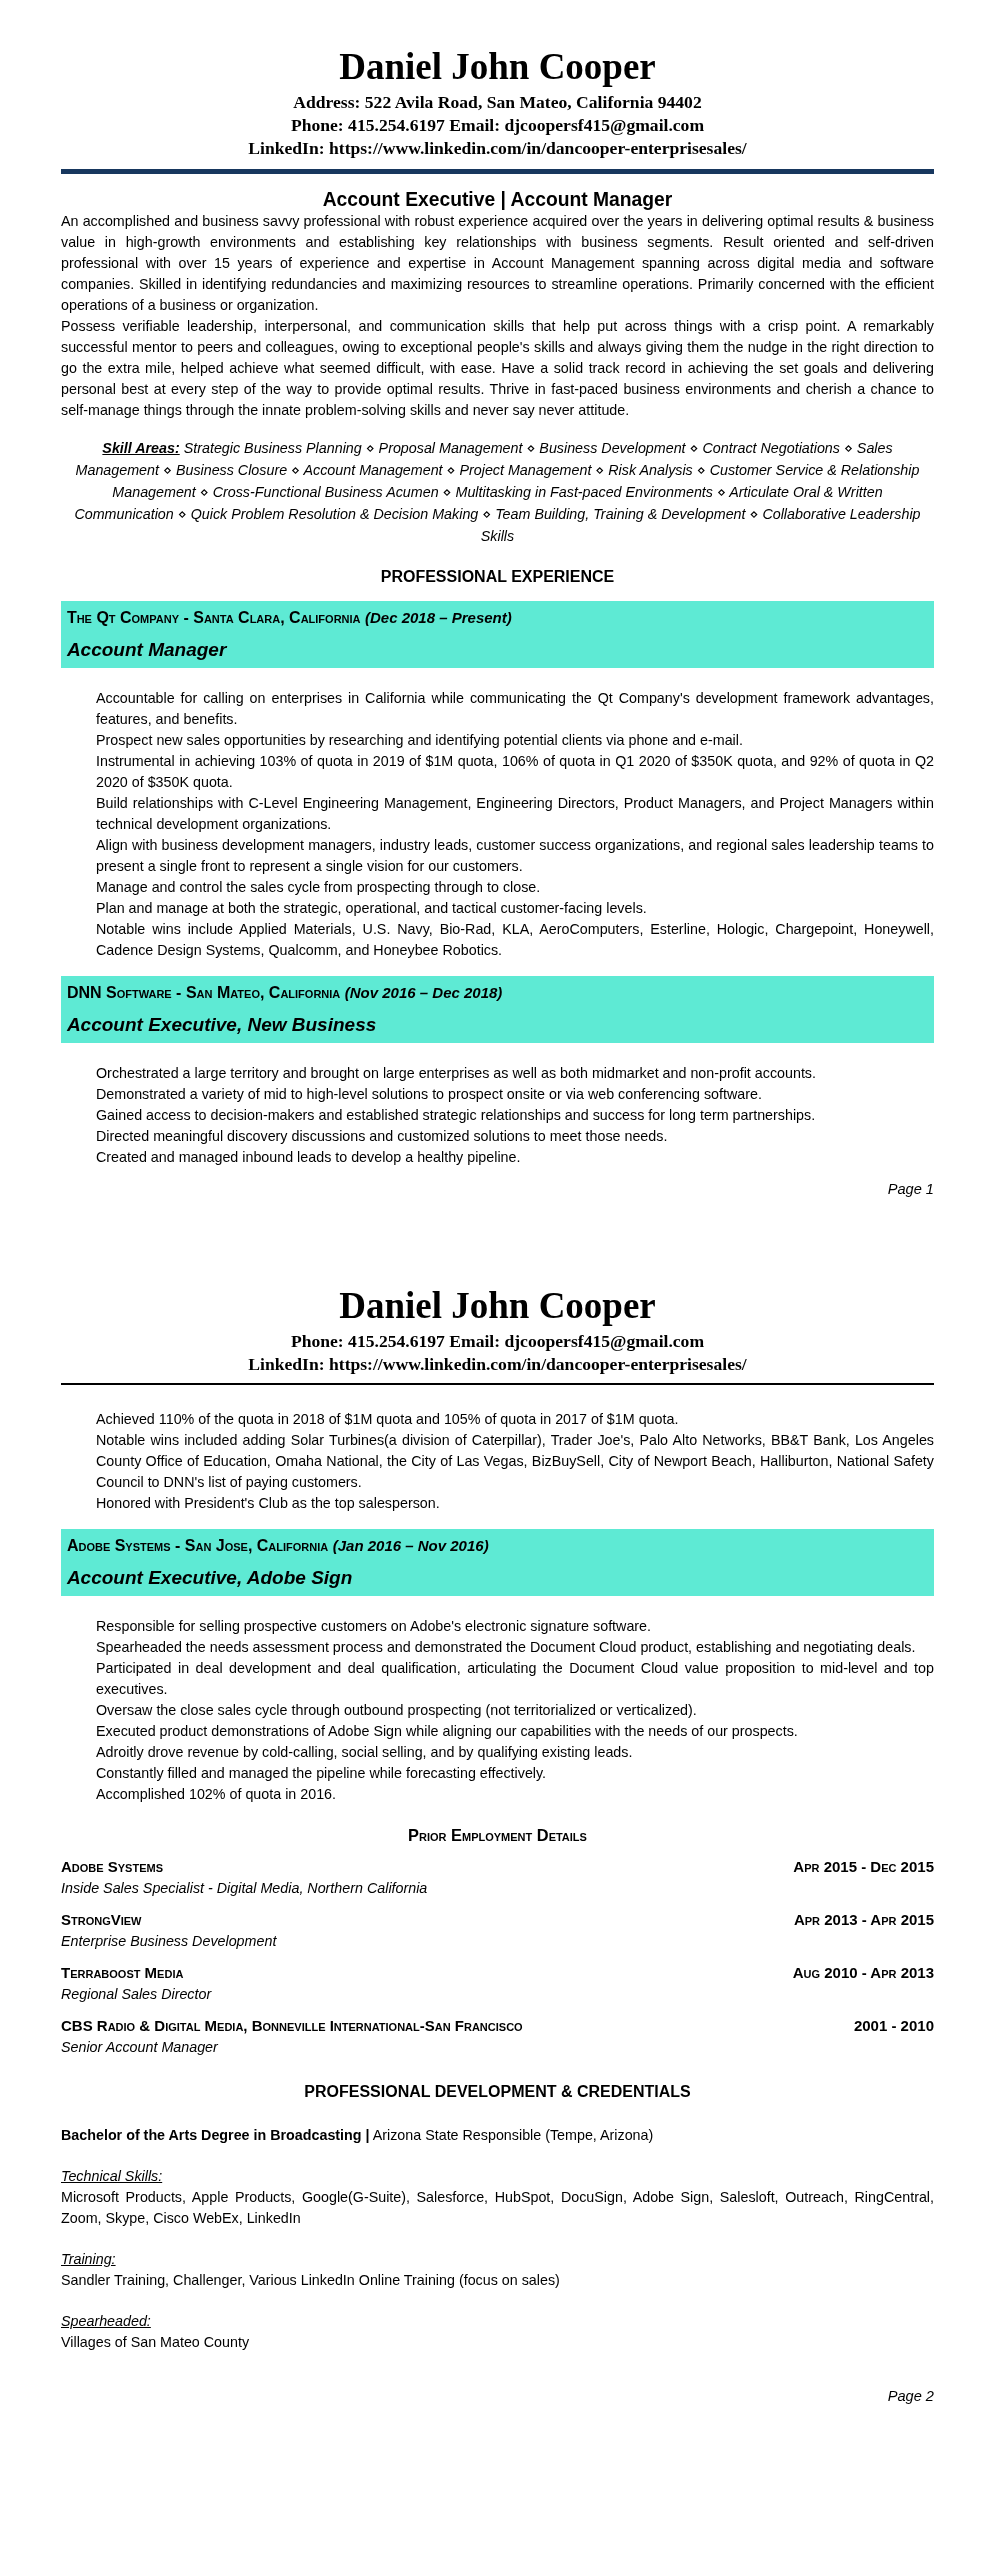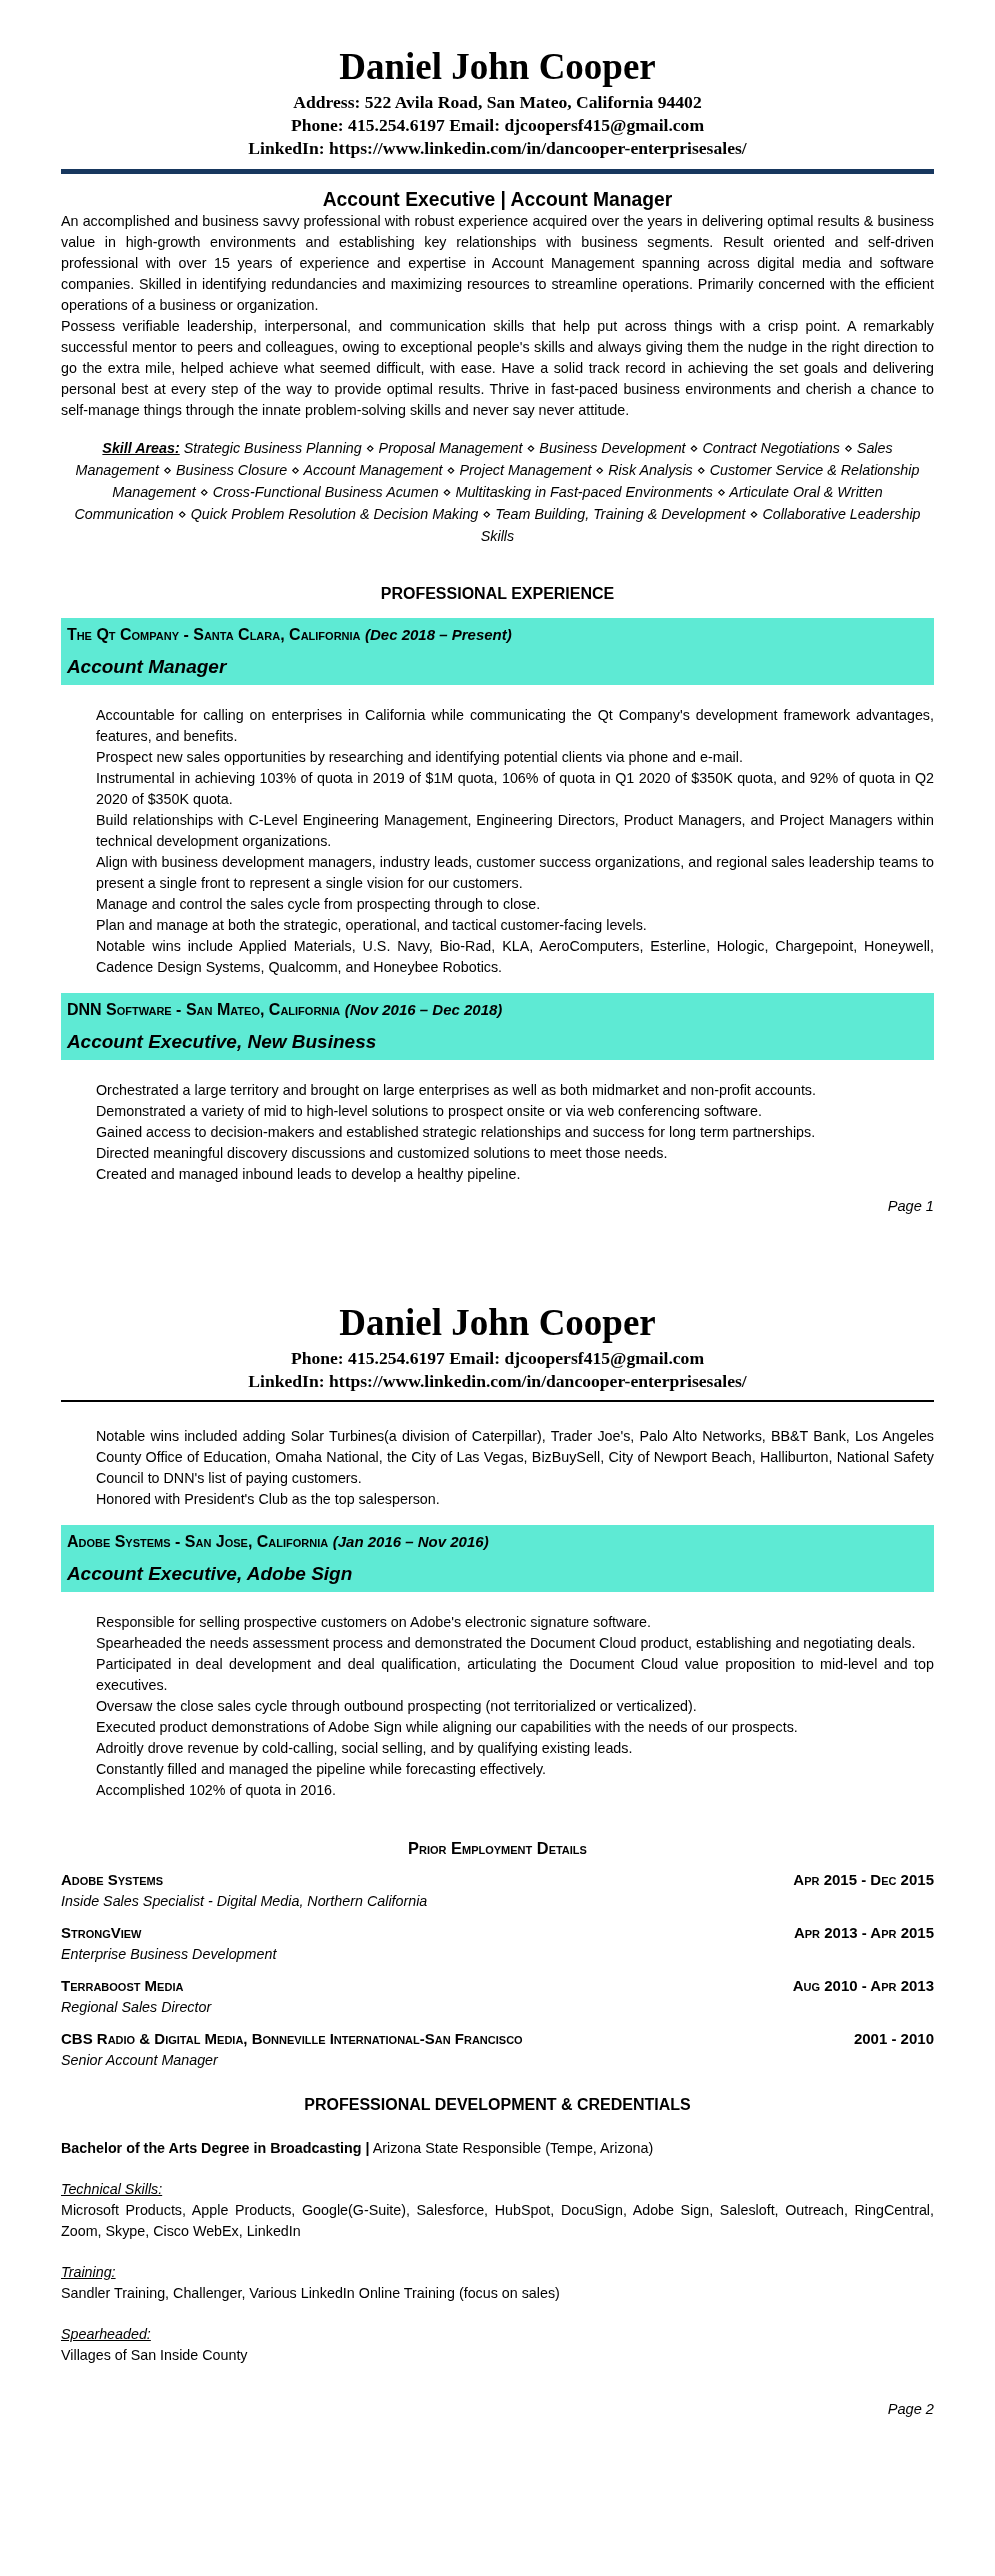--- a/index.html
+++ b/index.html
@@ -30,21 +30,21 @@
   p.body{font-size:14.3px;line-height:21px;text-align:justify;margin:0;}
   .summary-1{margin-top:15px;}
 
   .skills{
     margin-top:16.4px;font-style:italic;font-size:14.3px;line-height:22px;
     text-align:center;
   }
   .skills .label{font-weight:bold;text-decoration:underline;}
 
   .section-heading{
-    text-align:center;font-weight:bold;font-size:16px;margin:38px 0 0 0;
+    text-align:center;font-weight:bold;font-size:16px;margin:21px 0 0 0;
   }
   .section-heading.smallcaps{font-variant:small-caps;font-size:16.4px;}
 
   .job-bar{
     background:#5eead4;margin-top:15px;padding:5.9px 7px 8.2px 5.9px;
   }
   .job-bar .company-line{font-size:16px;line-height:21px;}
   .job-bar .company{font-variant:small-caps;font-weight:bold;}
   .job-bar .dates{font-weight:bold;font-style:italic;font-size:15px;}
   .job-bar .role{font-weight:bold;font-style:italic;font-size:19px;line-height:21px;margin-top:11px;}
@@ -145,20 +145,21 @@
     <div class="name">Daniel John Cooper</div>
 
     <div class="contact-block">
       <div class="contact-line">Phone: 415.254.6197 Email: djcoopersf415@gmail.com</div>
       <div class="contact-line">LinkedIn: https://www.linkedin.com/in/dancooper-enterprisesales/</div>
     </div>
 
     <div class="rule-2"></div>
 
     <div class="xp" style="margin-top:23.4px;">
+      <p class="body">Achieved 110% of the quota in 2018 of $1M quota and 105% of quota in 2017 of $1M quota.</p>
       <p class="body">Notable wins included adding Solar Turbines(a division of Caterpillar), Trader Joe's, Palo Alto Networks, BB&amp;T Bank, Los Angeles County Office of Education, Omaha National, the City of Las Vegas, BizBuySell, City of Newport Beach, Halliburton, National Safety Council to DNN's list of paying customers.</p>
       <p class="body">Honored with President's Club as the top salesperson.</p>
     </div>
 
     <div class="job-bar">
       <div class="company-line">
         <span class="company">Adobe Systems - San Jose, California</span>
         <span class="dates">(Jan 2016 – Nov 2016)</span>
       </div>
       <div class="role">Account Executive, Adobe Sign</div>
@@ -215,19 +216,19 @@
       <span>Arizona State Responsible (Tempe, Arizona)</span>
     </div>
 
     <div class="sub-label">Technical Skills:</div>
     <p class="body sub-text">Microsoft Products, Apple Products, Google(G-Suite), Salesforce, HubSpot, DocuSign, Adobe Sign, Salesloft, Outreach, RingCentral, Zoom, Skype, Cisco WebEx, LinkedIn</p>
 
     <div class="sub-label">Training:</div>
     <p class="body sub-text">Sandler Training, Challenger, Various LinkedIn Online Training (focus on sales)</p>
 
     <div class="sub-label">Spearheaded:</div>
-    <p class="body sub-text">Villages of San Inside County</p>
+    <p class="body sub-text">Villages of San Mateo County</p>
 
     <div class="page-footer" style="margin-top:35px;">Page 2</div>
   </div>
 
 </div>
 
 
 </body></html>

